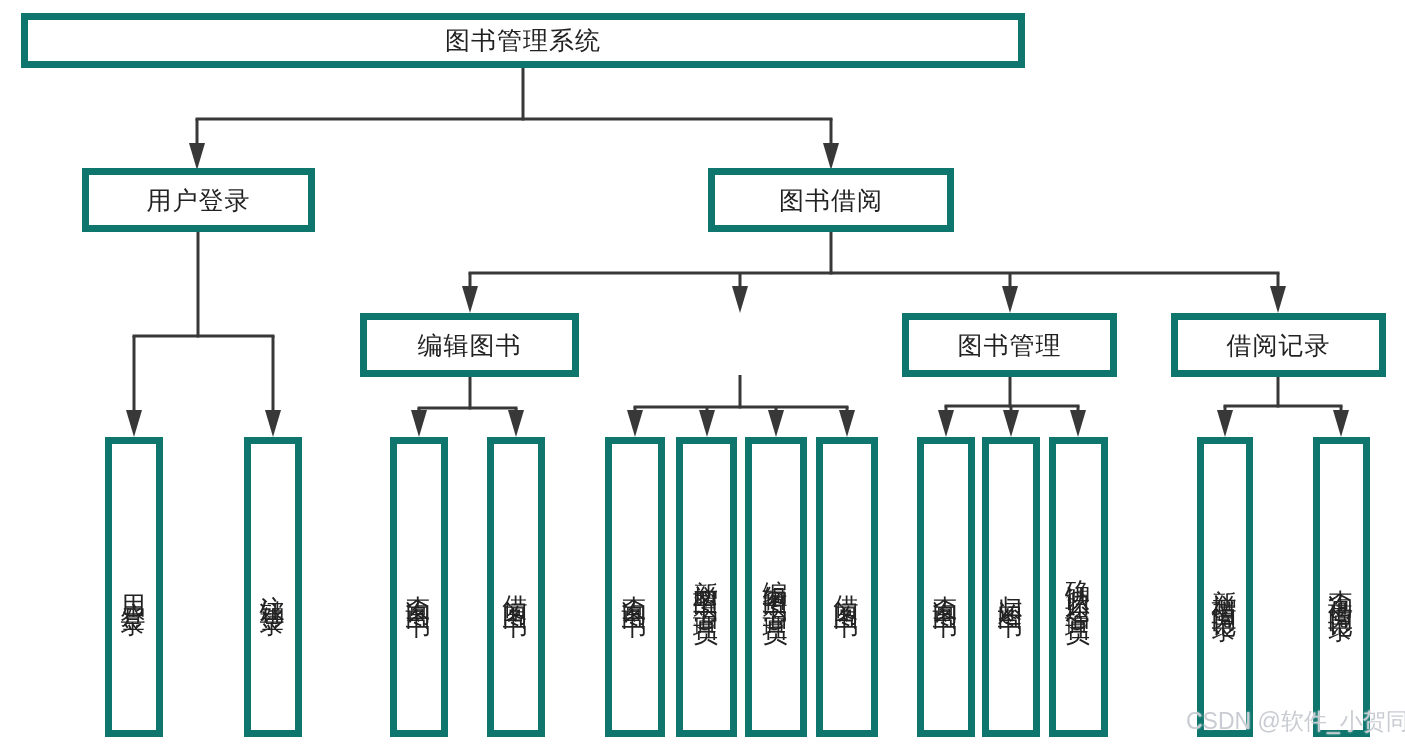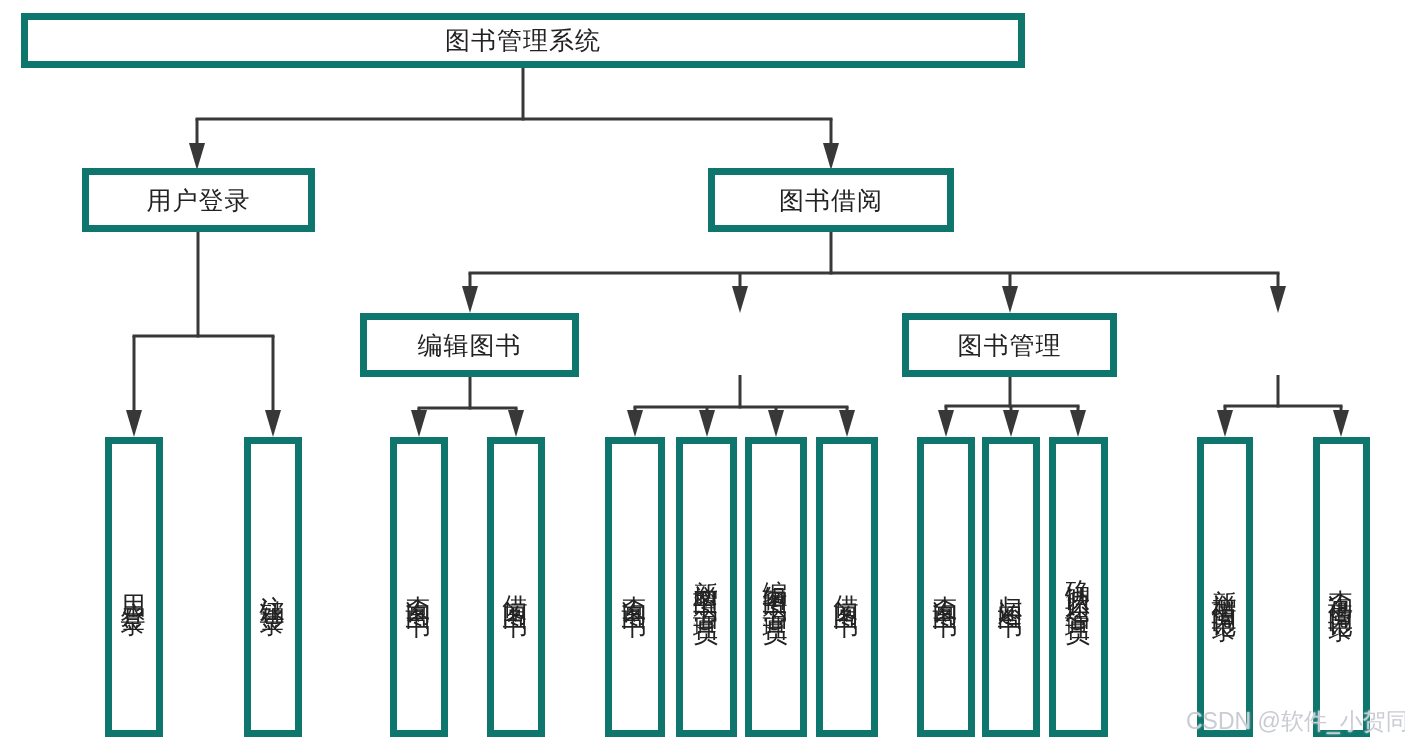--- a/index.html
+++ b/index.html
@@ -131,20 +131,21 @@
     </g>
   </svg>
 
   <div class="node" style="left:21px;top:13px;width:1004px;height:55px">图书管理系统</div>
 
   <div class="node" style="left:82px;top:168px;width:233px;height:64px">用户登录</div>
   <div class="node" style="left:708px;top:168px;width:246px;height:64px">图书借阅</div>
 
   <div class="node" style="left:360px;top:313px;width:219px;height:64px">编辑图书</div>
   <div class="node" style="left:902px;top:313px;width:215px;height:64px">图书管理</div>
+  <div class="node" style="left:1171px;top:313px;width:215px;height:64px">借阅记录</div>
 
   <div class="node v" style="left:105px;top:437px;width:58px;height:300px">用户登录</div>
   <div class="node v" style="left:244px;top:437px;width:58px;height:300px">注销登录</div>
 
   <div class="node v" style="left:390px;top:437px;width:58px;height:300px">查询图书</div>
   <div class="node v" style="left:487px;top:437px;width:58px;height:300px">借阅图书</div>
 
   <div class="node v" style="left:605px;top:437px;width:60px;height:300px">查询图书</div>
   <div class="node v" style="left:676px;top:437px;width:61px;height:300px">新增图书（管理员）</div>
   <div class="node v" style="left:745px;top:437px;width:62px;height:300px">编辑图书（管理员）</div>

